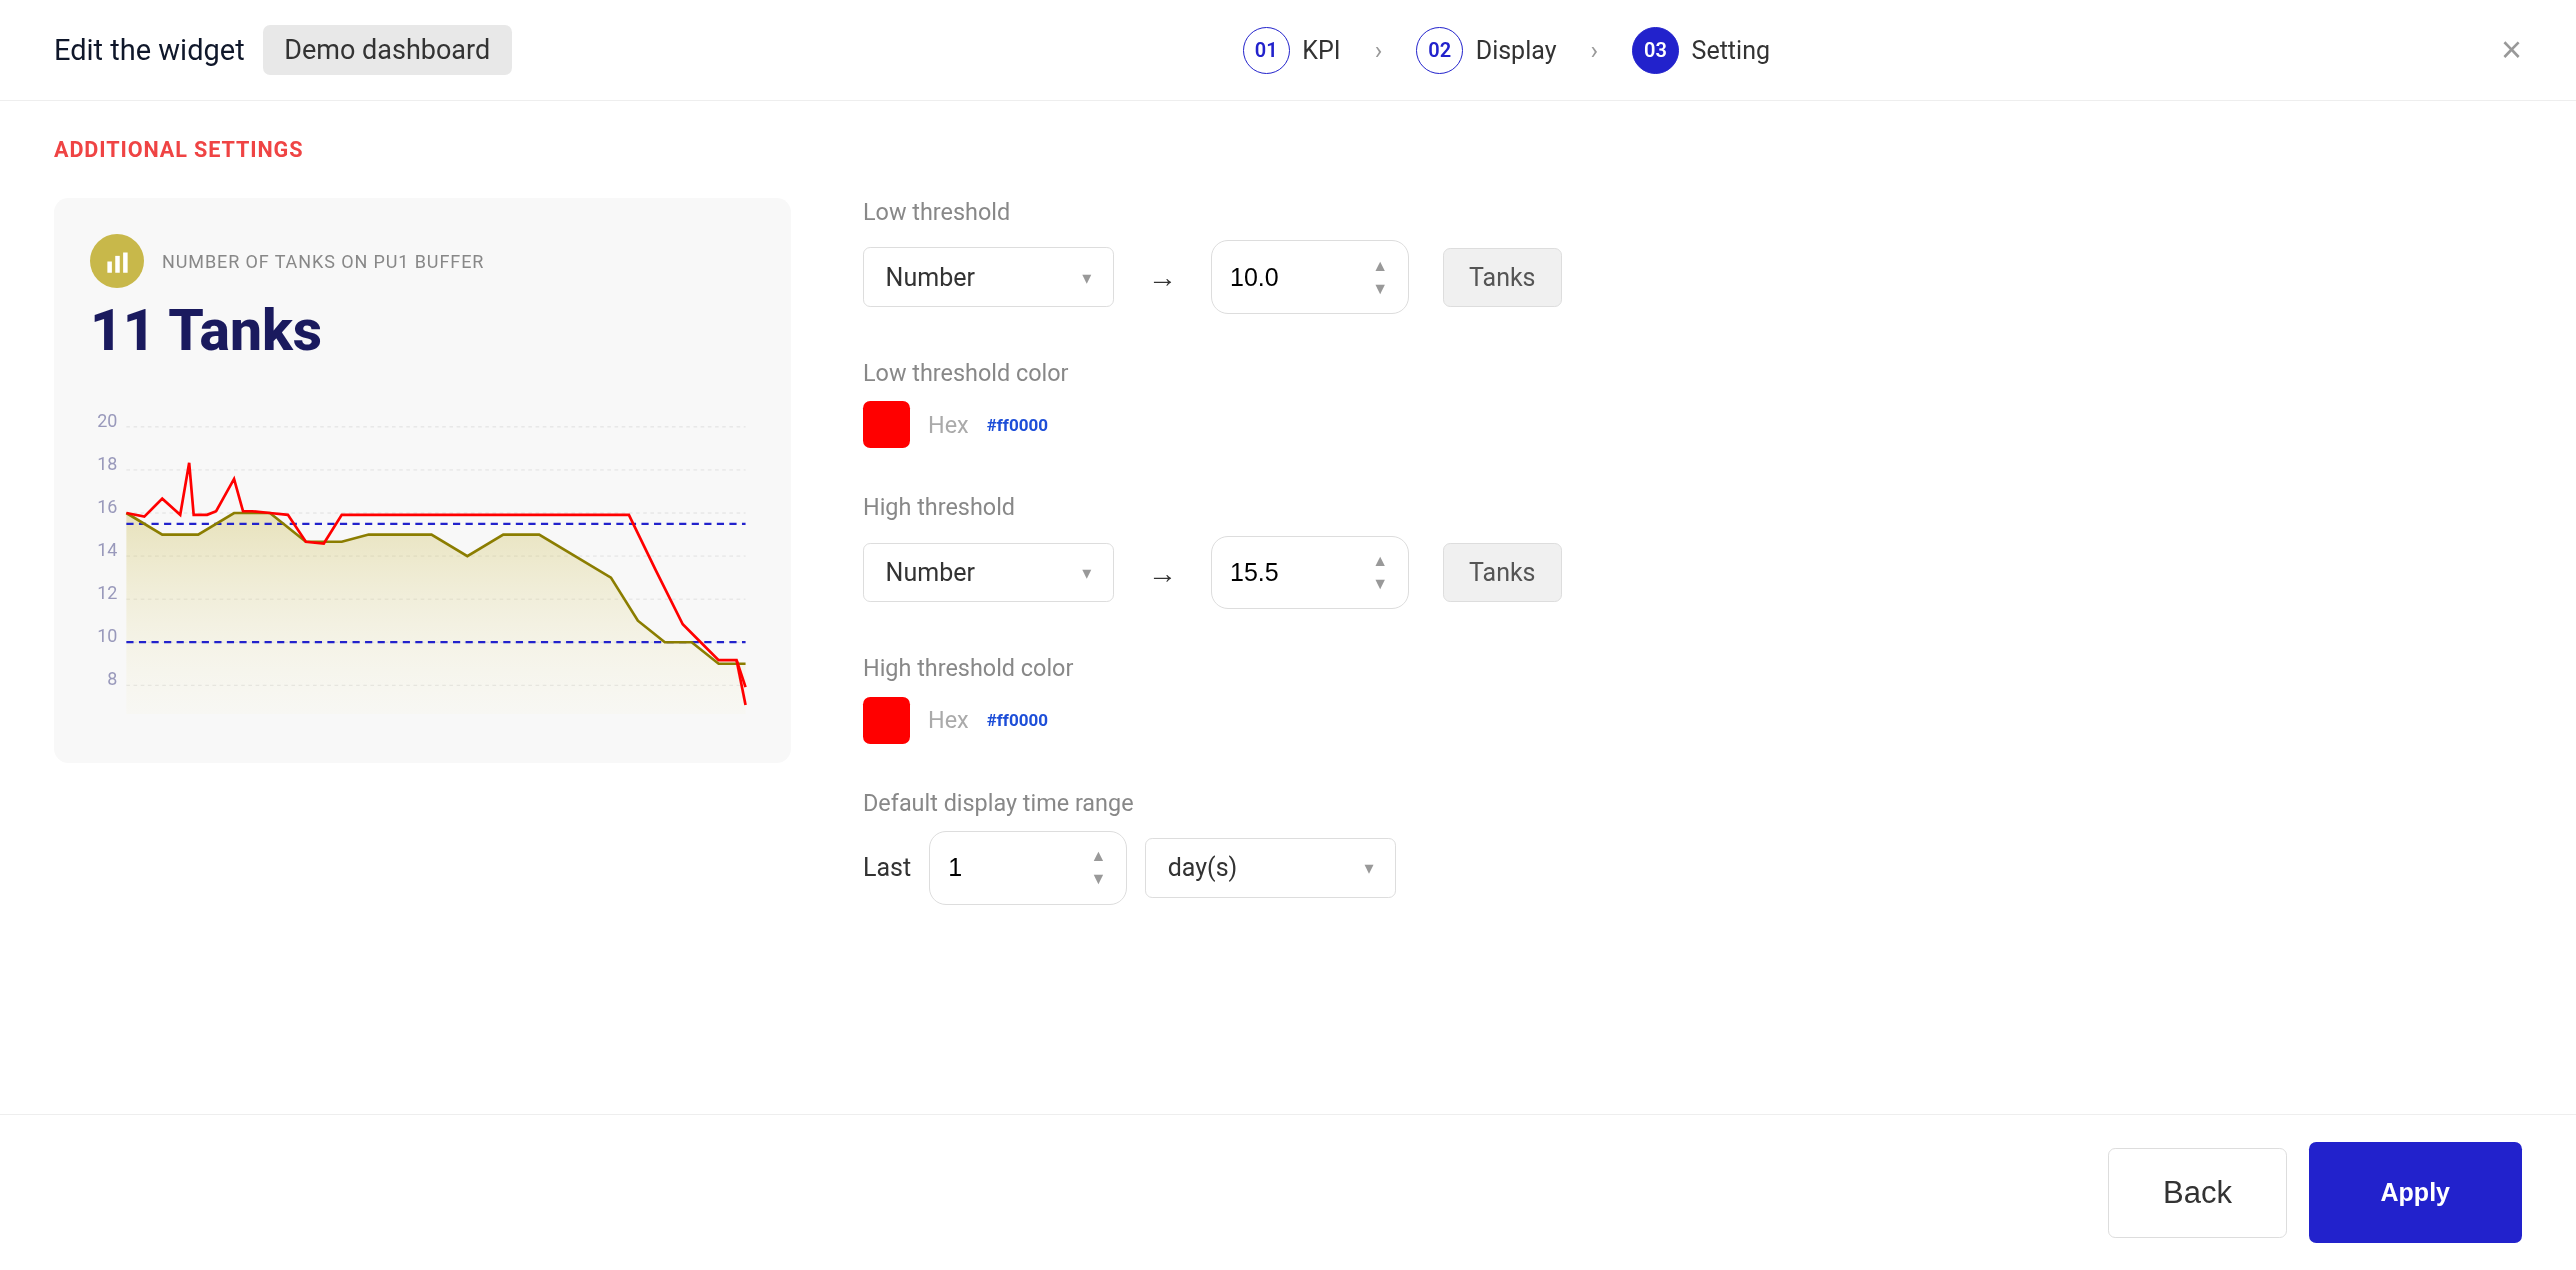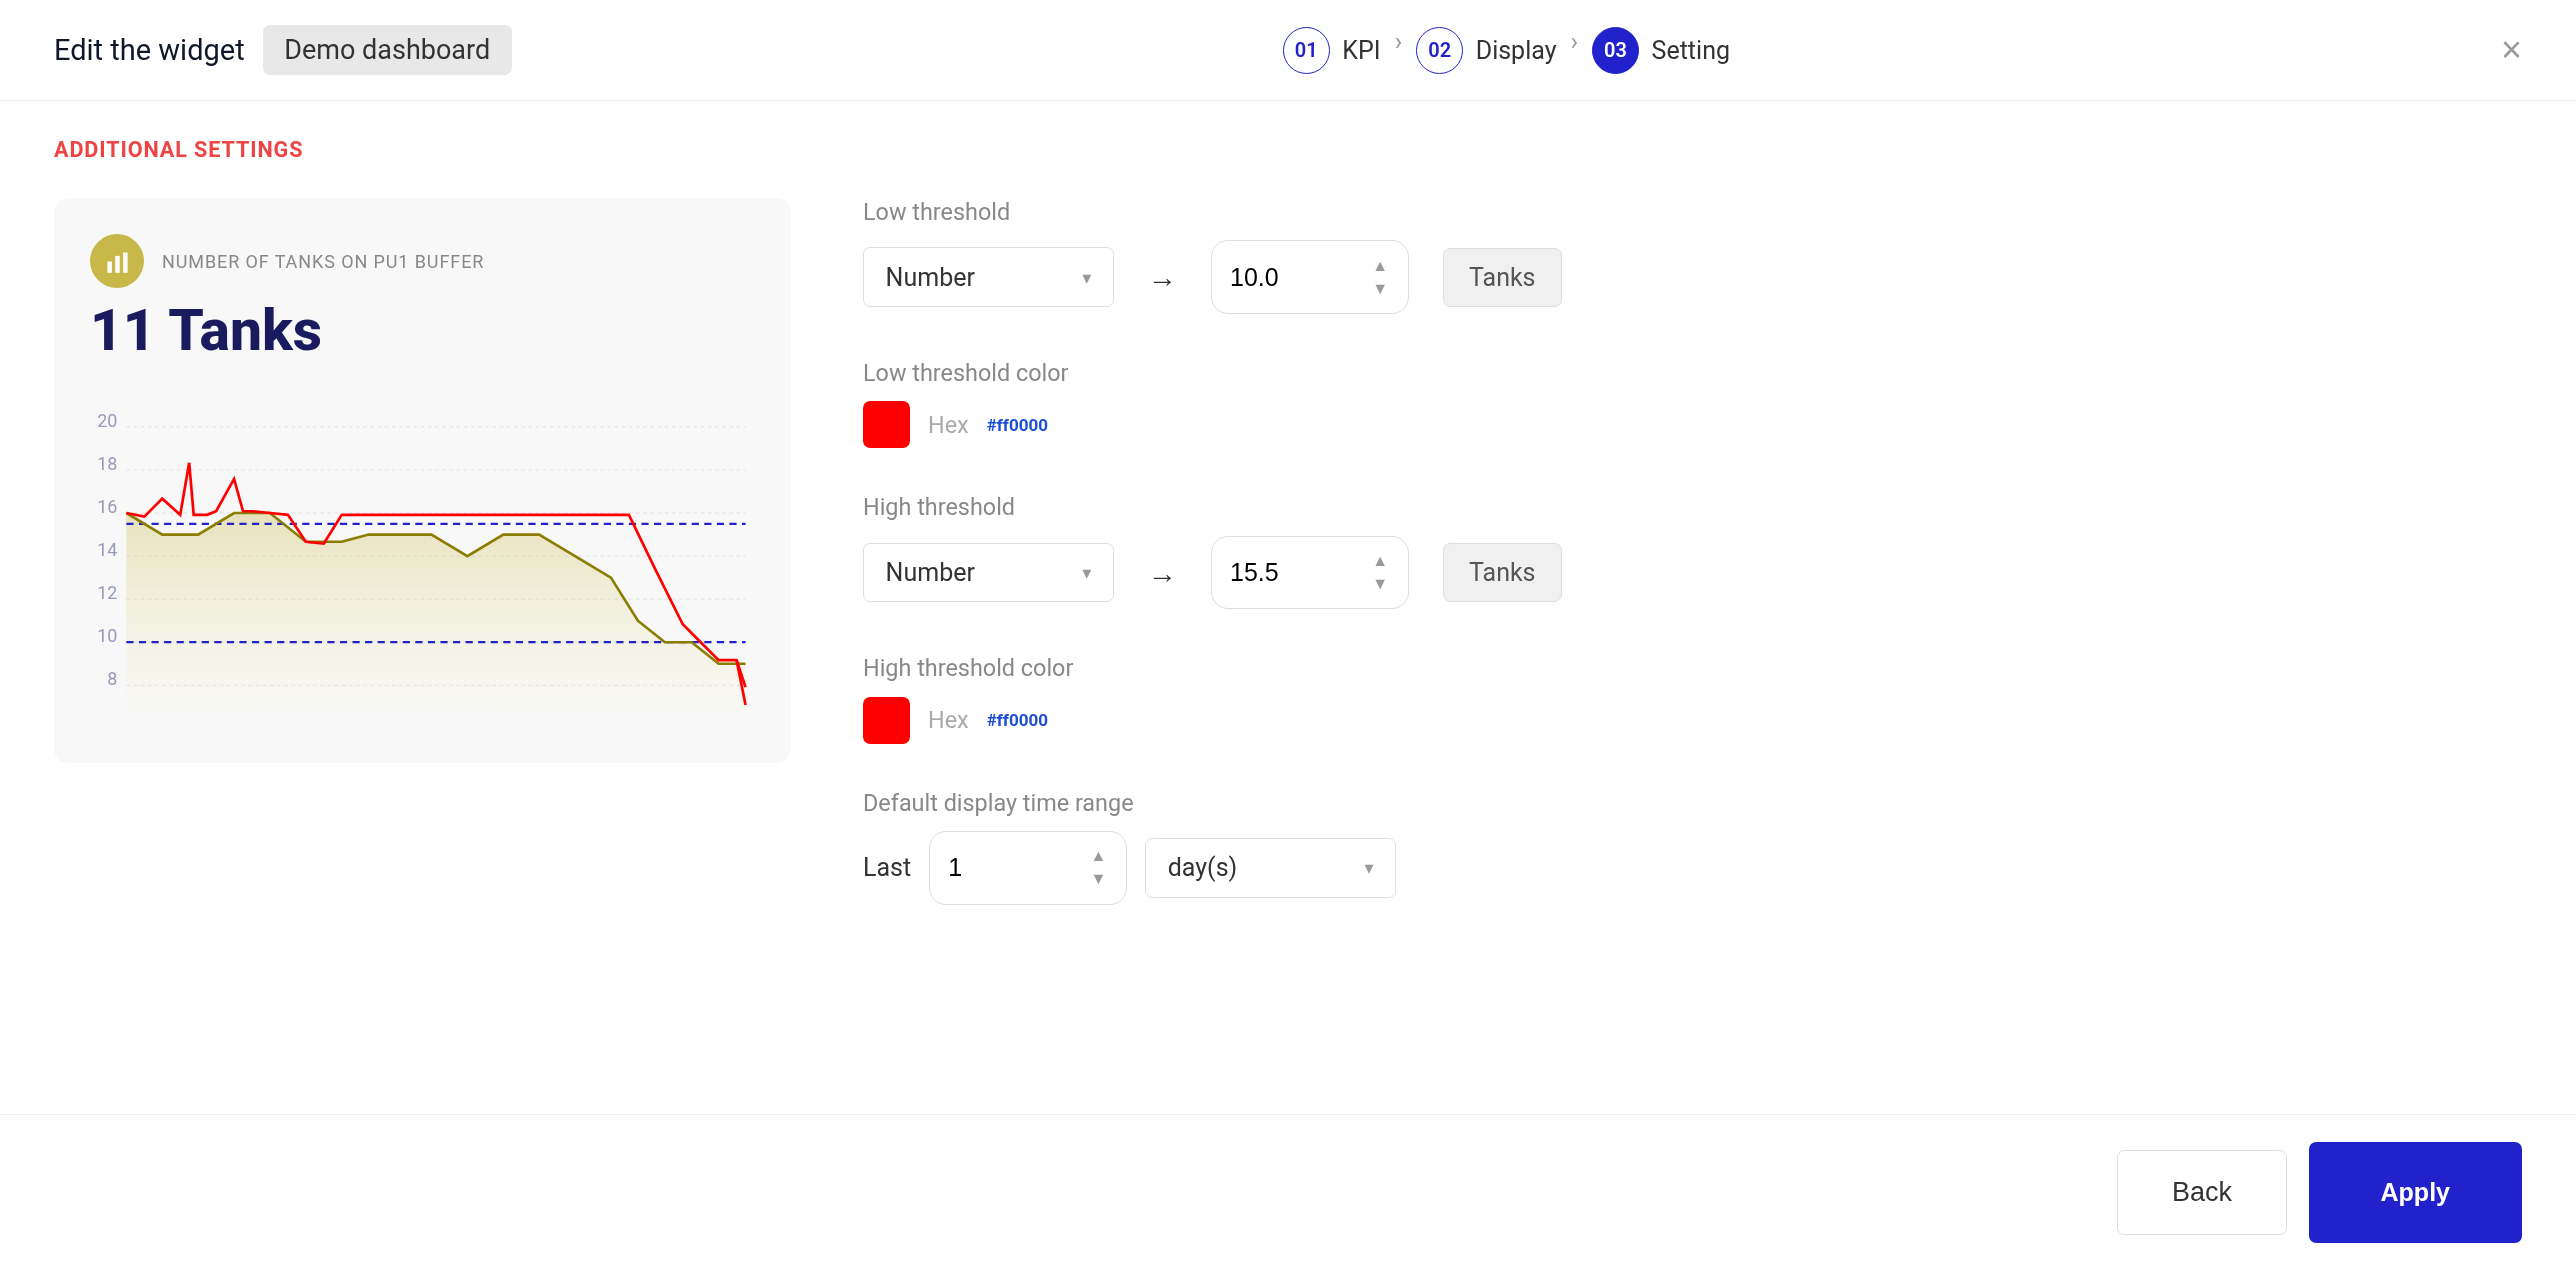--- a/index.html
+++ b/index.html
@@ -33,22 +33,22 @@
     }
     .dashboard-badge {
       background: #e8e8e8;
       border-radius: 7.2px;
       padding: 9px 21.6px;
       font-size: 27px;
       color: #333;
     }
     .stepper {
       display: flex;
-      align-items: flex-start;
-      gap: 14px;
+      align-items: center;
+      gap: 34px;
     }
     .step {
       display: flex;
       align-items: center;
       gap: 12.6px;
     }
     .step-circle {
       width: 47px;
       height: 47px;
       border-radius: 50%;
@@ -275,21 +275,21 @@
       justify-content: flex-end;
       padding: 27px 54px;
       gap: 21.6px;
       border-top: 0.9px solid #eee;
     }
     .back-btn {
       background: #fff;
       border: 0.9px solid #ddd;
       border-radius: 7.2px;
       padding: 26px 54px;
-      font-size: 27px;
+      font-size: 31px;
       color: #333;
       cursor: pointer;
     }
     .apply-btn {
       background: #2222cc;
       border: none;
       border-radius: 7.2px;
       padding: 36px 72px;
       font-size: 25px;
       color: #fff;

